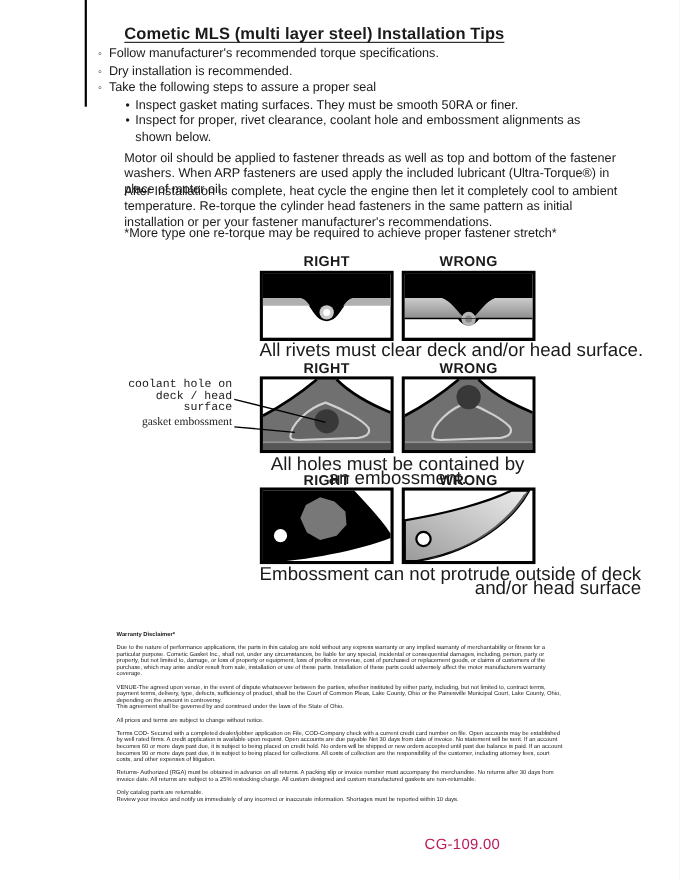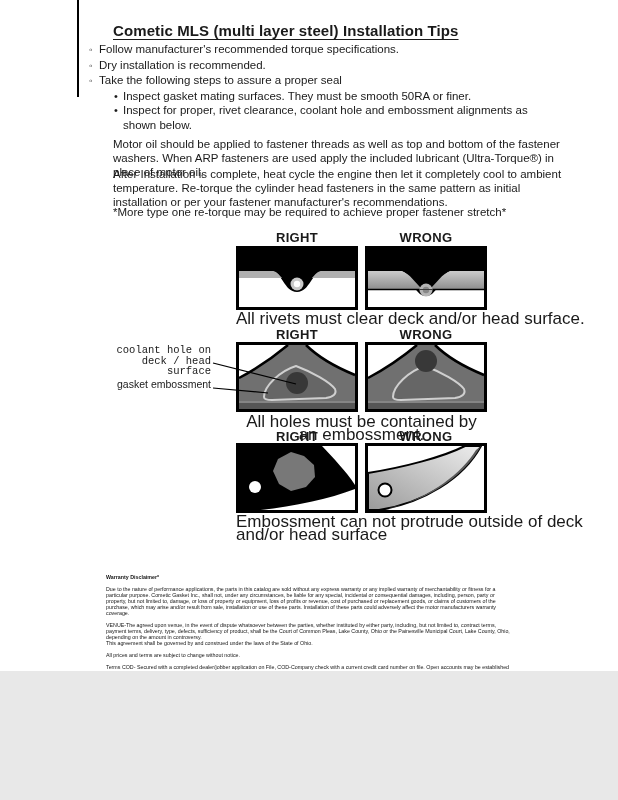--- a/index.html
+++ b/index.html
@@ -1,19 +1,19 @@
 <!DOCTYPE html>
 <html><head>
 <meta charset="utf-8">
 <style>
   * { margin: 0; padding: 0; box-sizing: border-box; }
   html,body { background: #e8e8e8; }
   .page {
     position: relative;
-    width: 618px; height: 671px;
+    width: 618px; height: 800px;
     background: #ffffff;
     font-family: "Liberation Sans", sans-serif;
     color: #1a1a1a;
     overflow: hidden;
   }
   .edge-mark { position:absolute; left:77px; top:0; width:1.5px; height:97px; background:#000; }
 
   .title {
     position:absolute; left:113px; top:22px;
     font-size:15px; font-weight:bold; letter-spacing:0.1px;
@@ -37,25 +37,25 @@
   .col-left  { left:236px; }
   .col-right { left:365px; }
   .row1-label { top:230px; }  .row1-box { top:246px; height:64px; }
   .row2-label { top:327px; }  .row2-box { top:342px; height:70px; }
   .row3-label { top:429px; }  .row3-box { top:443px; height:70px; }
   .diag-box svg { display:block; width:122px; }
 
   .caption { position:absolute; font-size:17px; line-height:13px; }
   .caption1 { left:236px; top:312px; }
   .caption2 { left:236px; top:415px; width:251px; text-align:center; }
-  .caption3 { left:236px; top:515px; white-space:pre-line; }
+  .caption3 { left:236px; top:515px; white-space:pre-line;text-align:right; }
 
   .callout { position:absolute; font-size:10.5px; line-height:10.5px; text-align:right; white-space:pre-line; width:105px; }
   .callout-coolant { left:106px; top:345px;font-family:Liberation Mono, monospace; }
-  .callout-emboss  { left:106px; top:379px; }
+  .callout-emboss  { left:106px; top:379px;font-family:Liberation Serif, serif; }
   .callout-lines { position:absolute; left:120px; top:340px; width:250px; height:70px; pointer-events:none; }
 
   .legal { position:absolute; left:106px; top:574px; width:406px; font-size:5.3px; line-height:6px; color:#151515; }
   .legal-heading { font-weight:bold; margin-bottom:5.5px; }
   .legal p { margin-bottom:6px; white-space:pre-line; }
 
   .page-number { position:absolute; left:386px; top:760px; font-size:13.5px; color:#be185d; letter-spacing:0.3px; }
 </style>
 </head>
 <body>

